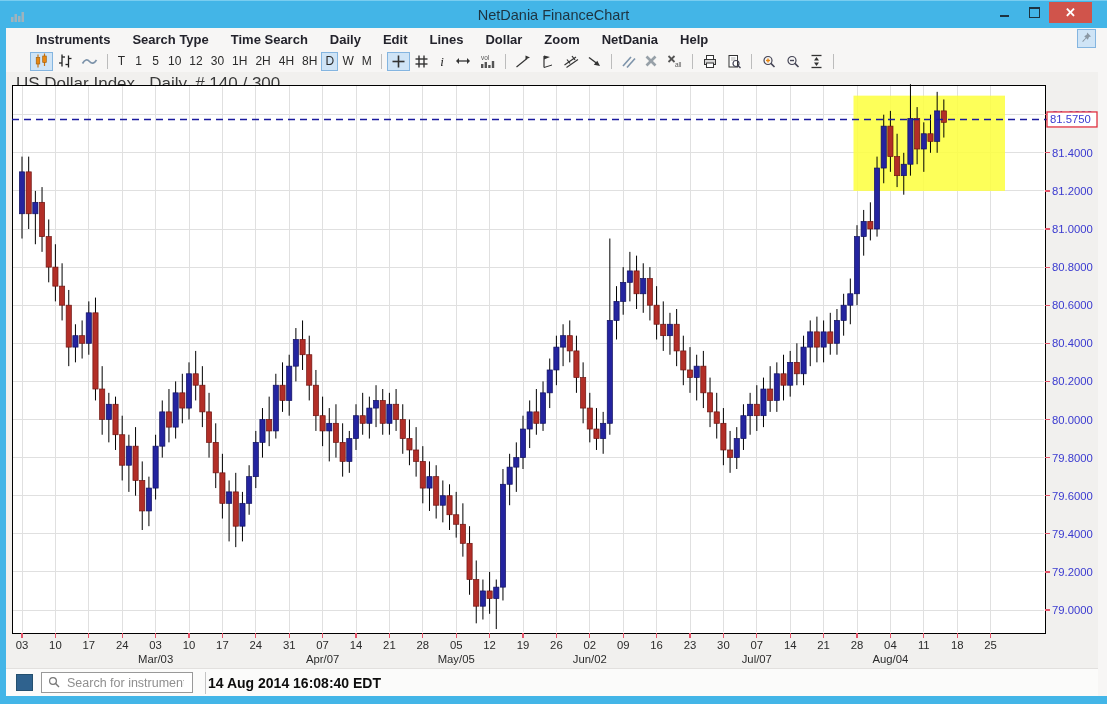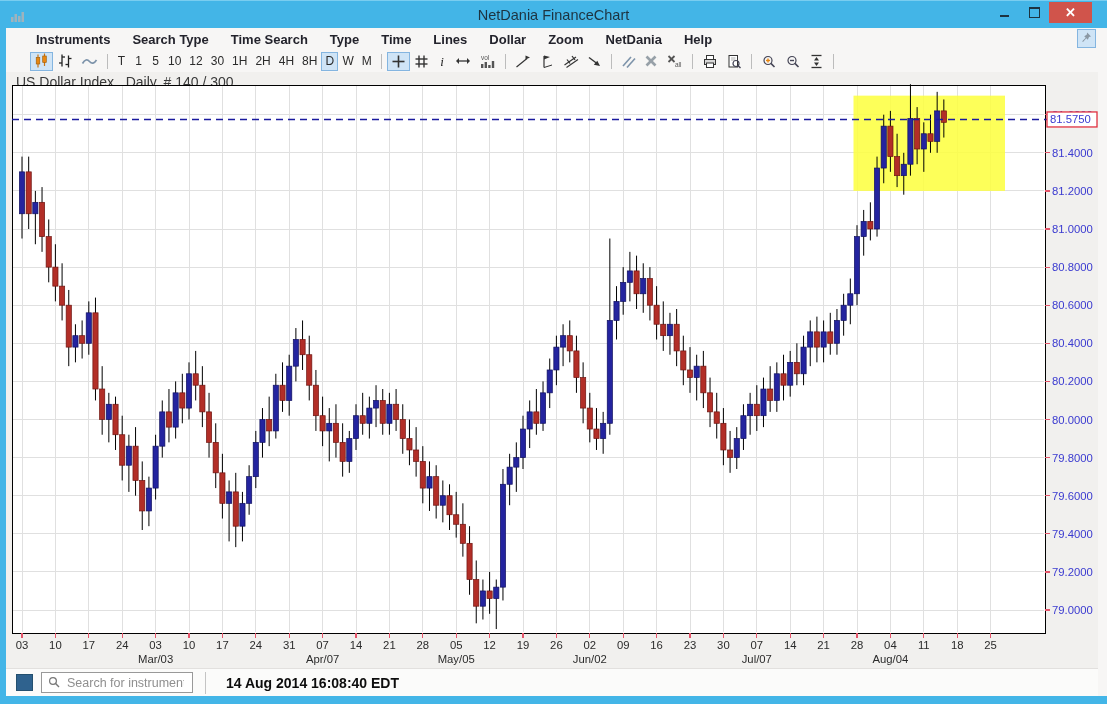--- a/index.html
+++ b/index.html
@@ -25,31 +25,31 @@
            padding-left:24px;box-sizing:border-box;}
   .tsep{width:1px;height:15px;background:#bcbcbc;margin:0 5px;flex:none;}
   .tbtn{height:19px;min-width:17px;padding:0 3px;display:flex;align-items:center;justify-content:center;
         font-size:12px;color:#2b2b2b;border:1px solid transparent;box-sizing:border-box;flex:none;}
   .tbtn.active{background:#cfe4f6;border-color:#84b5e0;}
   .pin-btn{position:absolute;left:1071px;top:1px;width:19px;height:19px;background:#cfe4f6;
            border:1px solid #84b5e0;box-sizing:border-box;display:flex;align-items:center;justify-content:center;}
   
   .chart-panel{position:absolute;left:0;top:44px;width:1092px;height:596px;background:#f1f0ee;}
   #chart{position:absolute;left:0;top:44px;}
-  .instr-label{position:absolute;left:10px;top:46px;font-size:14px;color:#3a3a3a;}
+  .instr-label{position:absolute;left:10px;top:46px;font-size:17px;color:#3a3a3a;}
   
   .statusbar{position:absolute;left:0;top:640px;width:1092px;height:28px;background:#fbfbfa;
              border-top:1px solid #e2e0de;display:flex;align-items:center;box-sizing:border-box;}
   .blue-square{width:15px;height:15px;background:#2f628e;border:1px solid #24506f;margin-left:10px;flex:none;}
   .searchbox{margin-left:8px;width:152px;height:21px;border:1px solid #999;background:#fff;
              display:flex;align-items:center;padding:0 6px;gap:5px;box-sizing:border-box;flex:none;}
   .searchbox input{border:none;outline:none;width:100%;font-size:12.5px;font-family:"Liberation Sans",sans-serif;color:#333;background:transparent;}
   .searchbox input::placeholder{color:#8f8f8f;}
   .sb-sep{width:1px;height:22px;background:#c4c4c4;margin-left:12px;flex:none;}
-  .timestamp{margin-left:20px;font-size:14px;font-weight:700;color:#0d0d0d;white-space:nowrap;}
+  .timestamp{margin-left:2px;font-size:14px;font-weight:700;color:#0d0d0d;white-space:nowrap;}
 </style>
 </head>
 <body>
 
 <div id="window">
 
   <div class="titlebar">
     <span class="app-icon">
       <svg width="16" height="14" viewBox="0 0 16 14">
         <rect x="1" y="9" width="2.5" height="5" fill="#9fb3bd"></rect>
@@ -70,22 +70,22 @@
           <span class="glyph-x">✕</span>
         </div>
     </div>
   </div>
 
   <div id="content">
     <div class="menubar" id="menubar">
         <span class="menu-item">Instruments</span>
         <span class="menu-item">Search Type</span>
         <span class="menu-item">Time Search</span>
-        <span class="menu-item">Type</span>
-        <span class="menu-item">Time</span>
+        <span class="menu-item">Daily</span>
+        <span class="menu-item">Edit</span>
         <span class="menu-item">Lines</span>
         <span class="menu-item">Dollar</span>
         <span class="menu-item">Zoom</span>
         <span class="menu-item">NetDania</span>
         <span class="menu-item">Help</span>
       </div>
 
     <div class="toolbar" id="toolbar">
         <div class="tbtn active">
           <svg width="15" height="16" viewBox="0 0 15 16">

